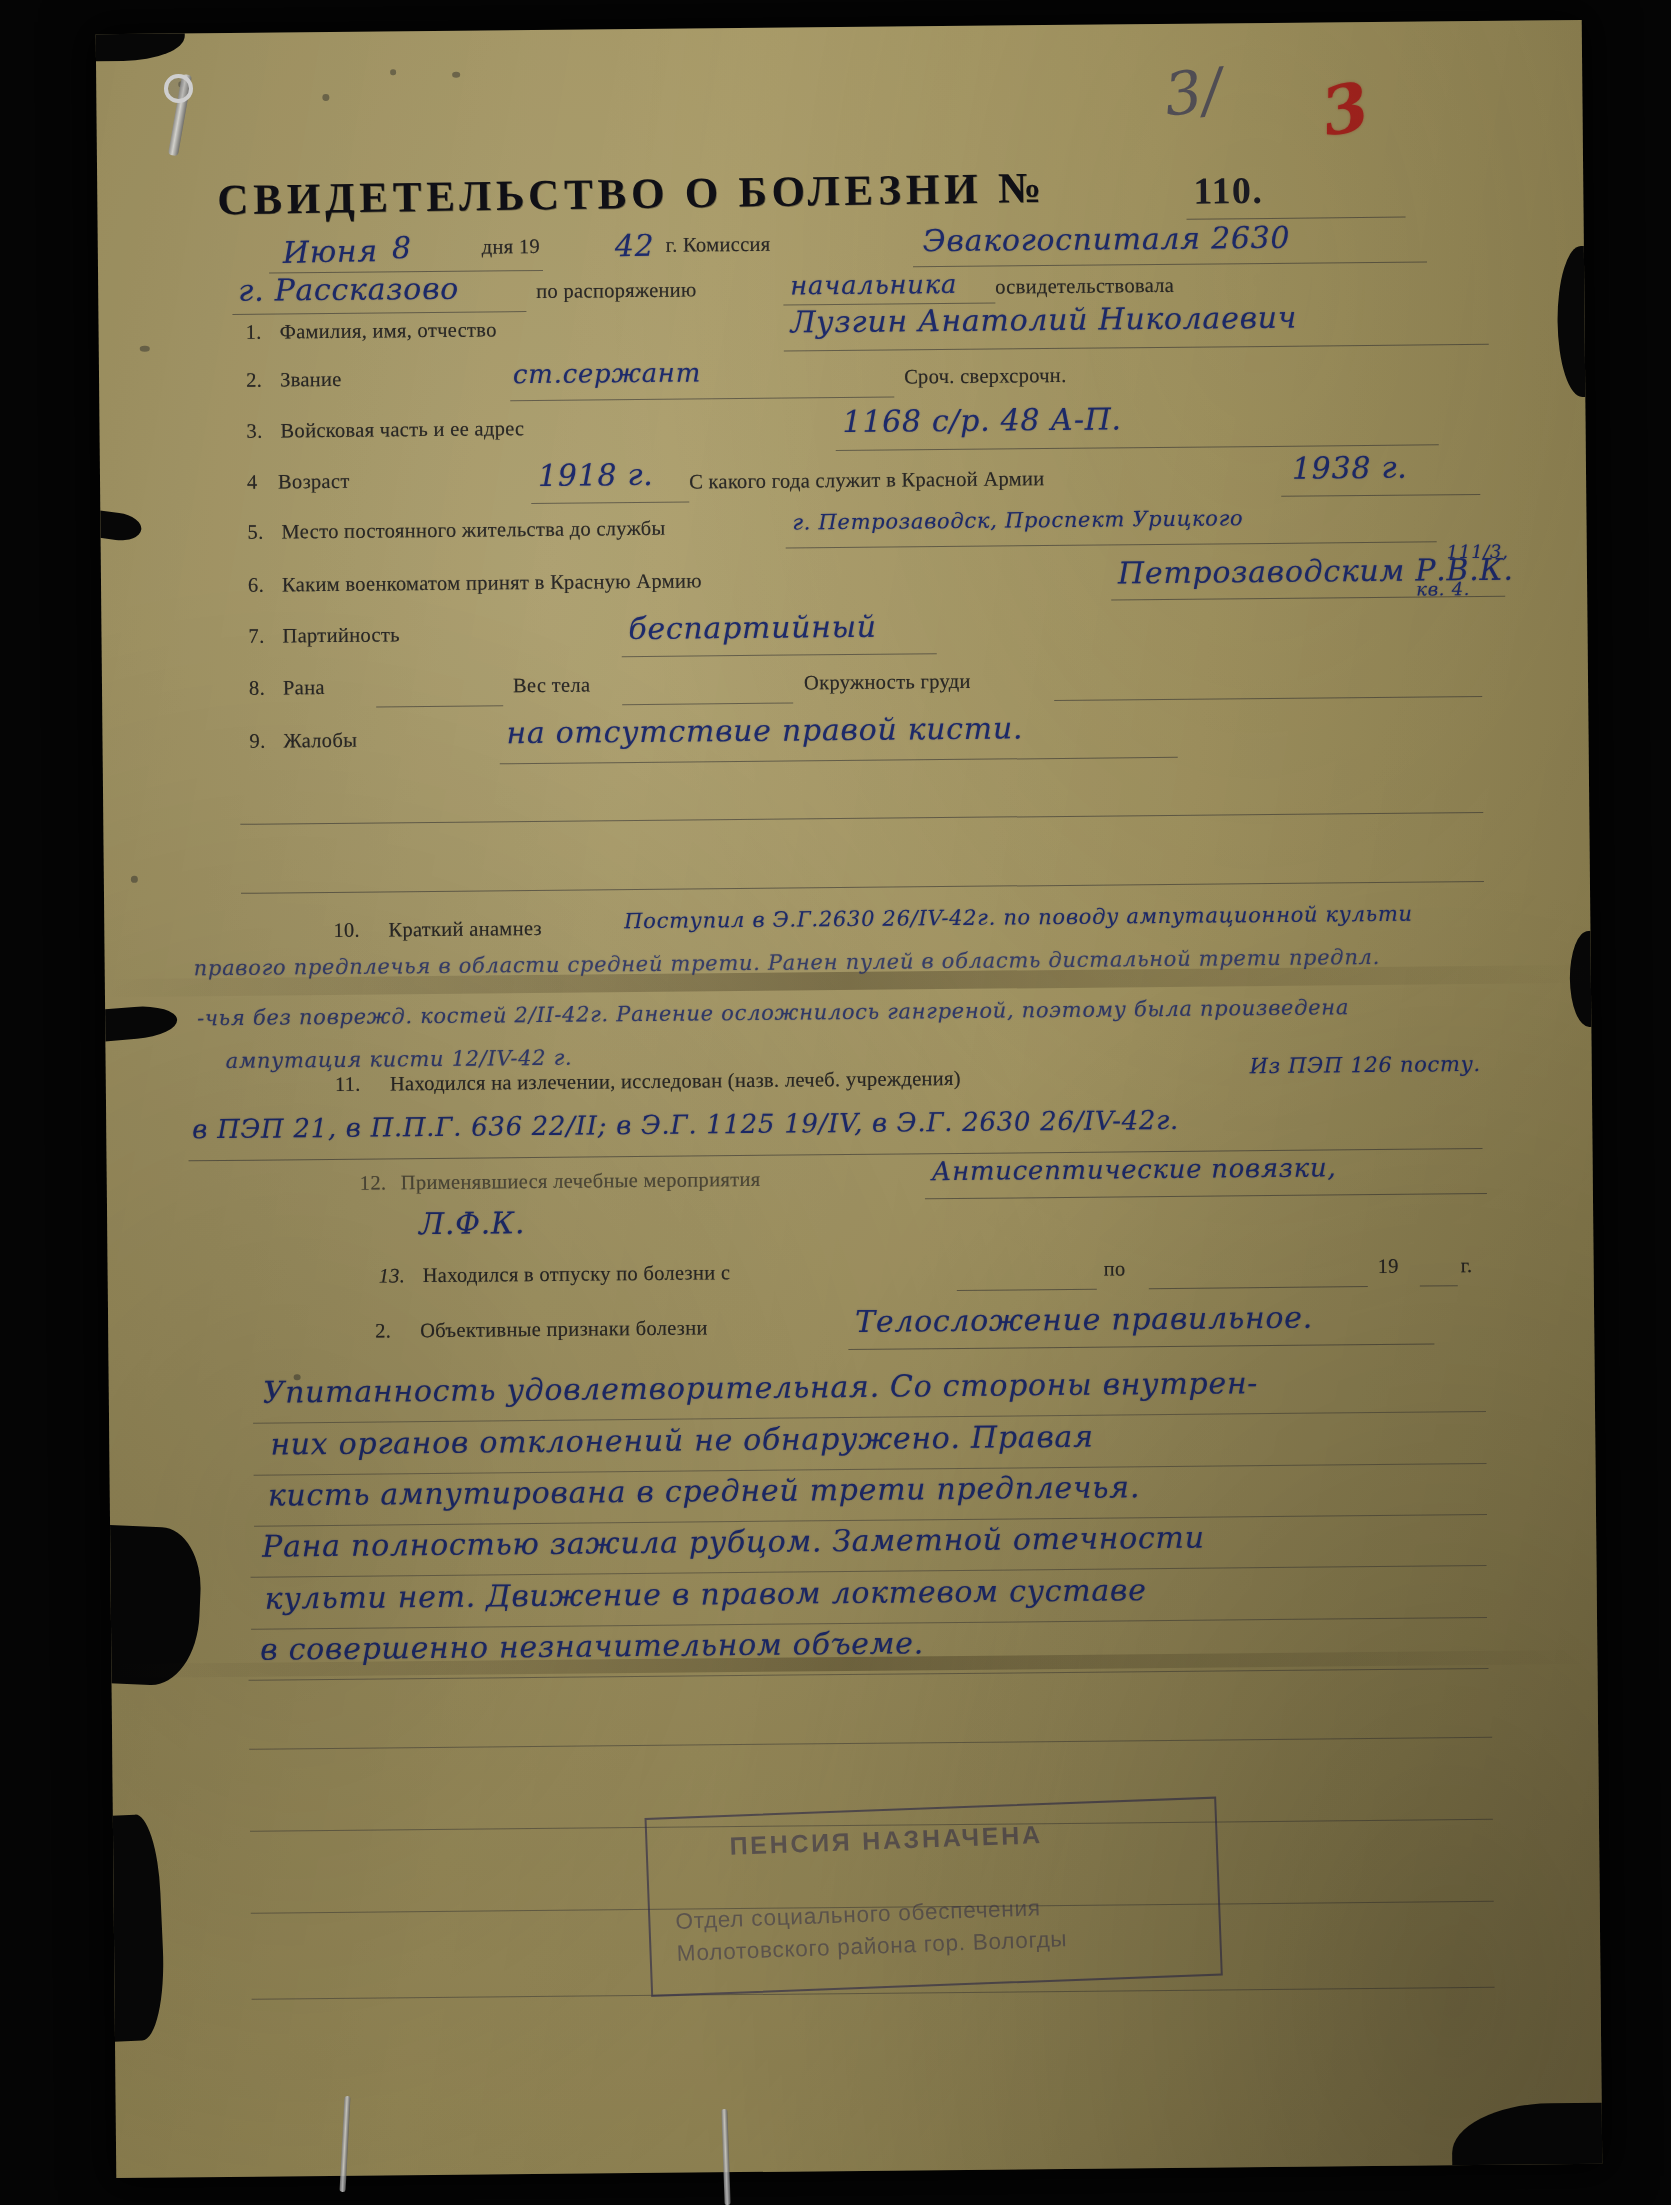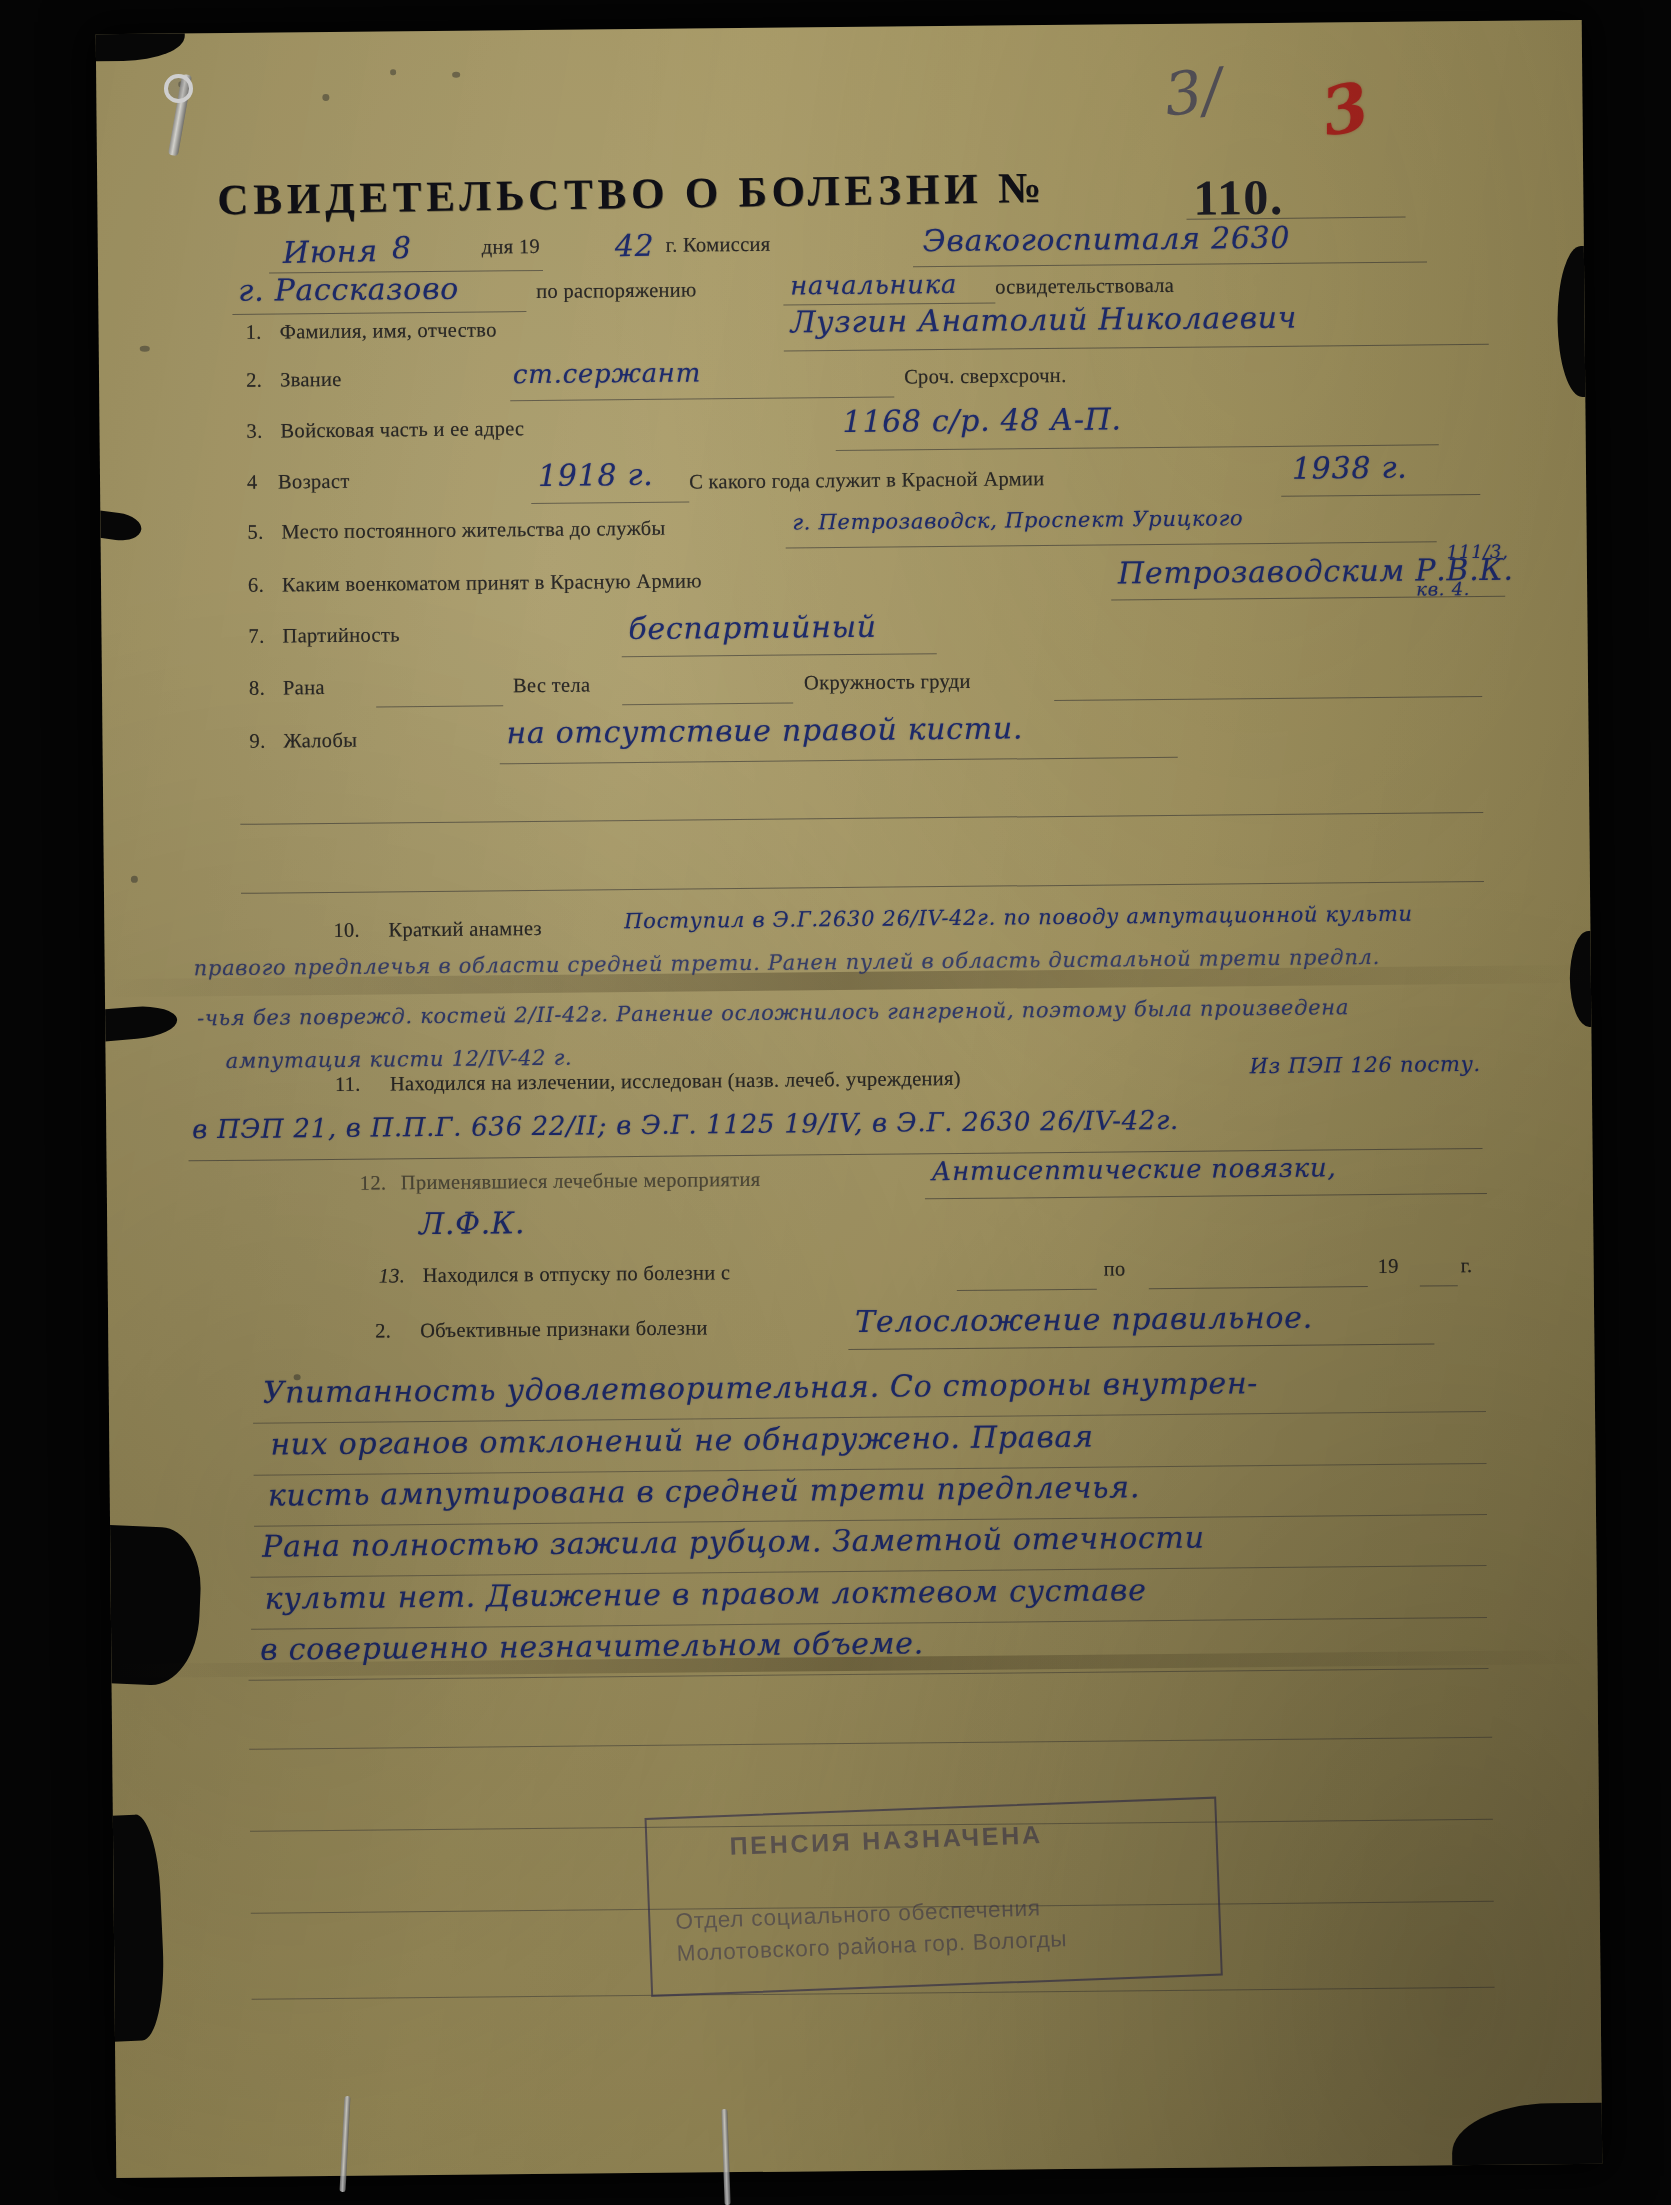--- a/index.html
+++ b/index.html
@@ -143,21 +143,21 @@
     background: #2a2a30;
     opacity:.55;
   }
   .rule.thin { height:0.7px; opacity:.45;}
 
   
   .num110 {
     position:absolute;
     font-family:"Liberation Serif", serif;
     font-weight:bold;
-    font-size: 50px;
+    font-size: 38px;
     color:#1b1b22;
     letter-spacing:1.4px;
   }
 
   
   .redmark {
     position:absolute;
     color:#a4231d;
     font-family:"DejaVu Serif", serif;
     font-style:italic;

